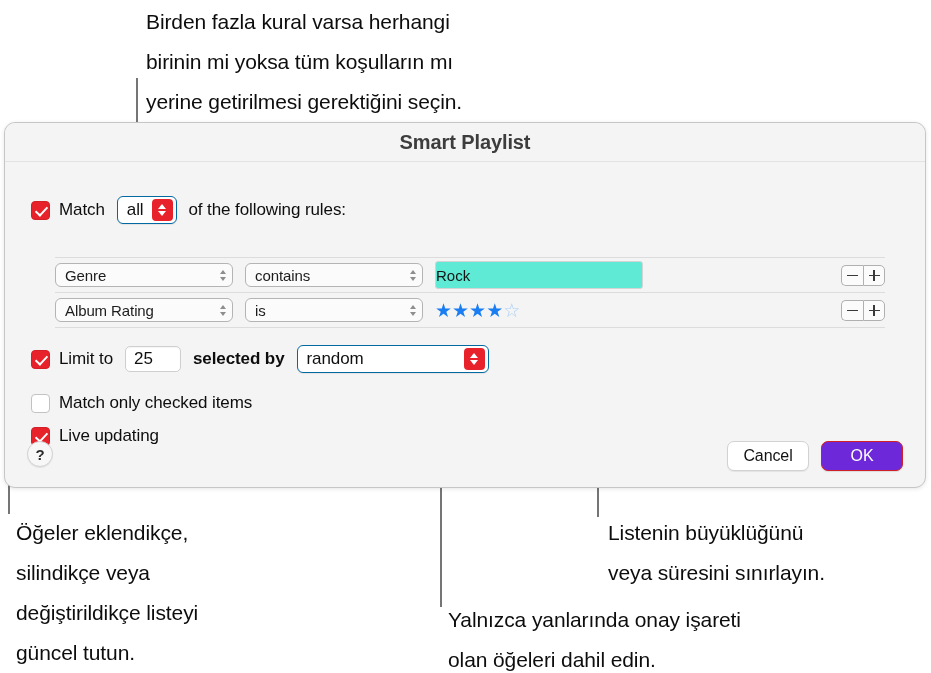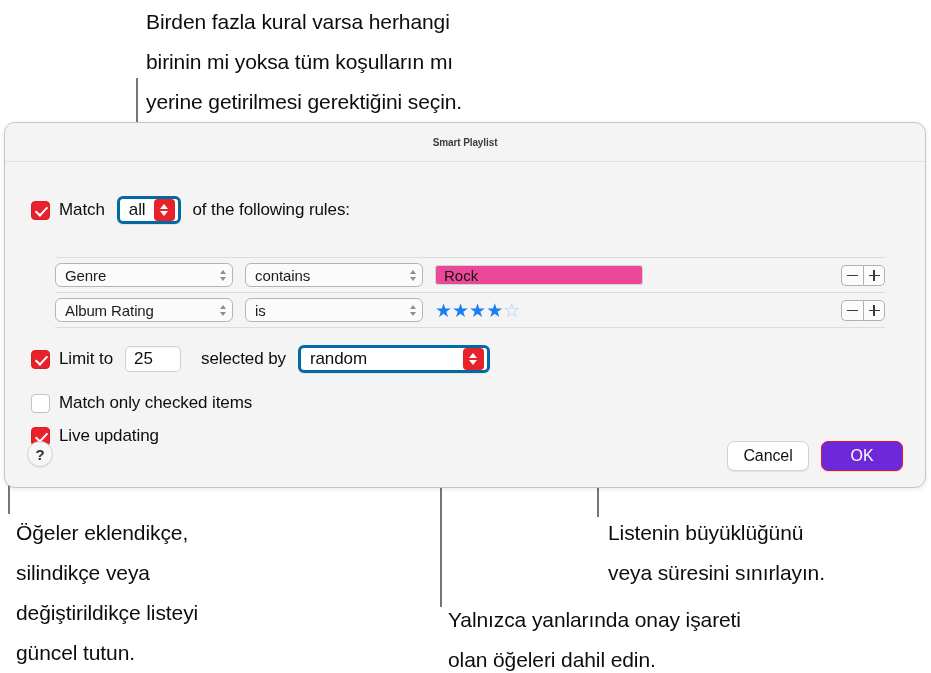--- a/index.html
+++ b/index.html
@@ -66,21 +66,21 @@
   #titlebar {
     height: 38px;
     border-bottom: 1px solid #e2e2e2;
     display: flex;
     align-items: center;
     justify-content: center;
     border-radius: 11px 11px 0 0;
     background: #f4f4f4;
   }
   #title-text {
-    font-size: 10px;
+    font-size: 20px;
     font-weight: bold;
     color: #3d3d3d;
     letter-spacing: -0.1px;
   }
   #dialog-body {
     position: relative;
     height: 327px;
   }
 
   
@@ -114,21 +114,21 @@
     font-size: 17px;
     color: #0d0d0d;
     margin-left: 9px;
     letter-spacing: -0.1px;
   }
 
   
   .popup-red {
     height: 28px;
     background: #ffffff;
-    border: 3px solid #0369a1;
+    border: 1px solid #0369a1;
     border-radius: 6px;
     display: inline-flex;
     align-items: center;
     box-sizing: border-box;
     box-shadow: 0 1px 1px rgba(0,0,0,0.07);
     padding-left: 9px;
     padding-right: 3px;
   }
   .popup-red .pv {
     font-size: 17px;
@@ -186,27 +186,26 @@
   .gray-stepper .ch {
     width: 0; height: 0;
     border-left: 3.5px solid transparent;
     border-right: 3.5px solid transparent;
   }
   .gray-stepper .up   { border-bottom: 4px solid #8e8e8e; }
   .gray-stepper .down { border-top: 4px solid #8e8e8e; }
 
   
   .textfield {
-    height: 20px;
-    background: #ec4899;
+    height: 28px;
+    background: #5eead4;
     border: 1px solid #d4d4d4;
     border-radius: 3px;
     display: flex;
     align-items: center;
-    padding-left: 8px;
     box-sizing: border-box;
     font-size: 15px;
     color: #141414;
   }
   .numfield {
     height: 26px;
     background: #ffffff;
     border: 1px solid #cfcfcf;
     border-radius: 5px;
     display: flex;
@@ -408,21 +407,21 @@
           <div class="pmbtn plus"></div>
         </div>
       </div>
 
     </div>
 
     <div class="row" style="position:absolute; left:26px; top:183px;">
       <div class="checkbox on"></div>
       <span class="cb-label">Limit to</span>
       <div class="numfield" style="width:56px; margin-left:12px;">25</div>
-      <span class="cb-label" style="margin-left:20px;">selected by</span>
+      <span class="cb-label" style="margin-left:12px;font-weight:bold;">selected by</span>
       <div class="popup-red" style="margin-left:12px; width:192px; justify-content:space-between;">
         <span class="pv">random</span>
         <span class="red-stepper">
           <span class="ch up"></span>
             <span class="ch down"></span>
         </span>
       </div>
     </div>
 
     <div class="row" style="position:absolute; left:26px; top:231px;">

